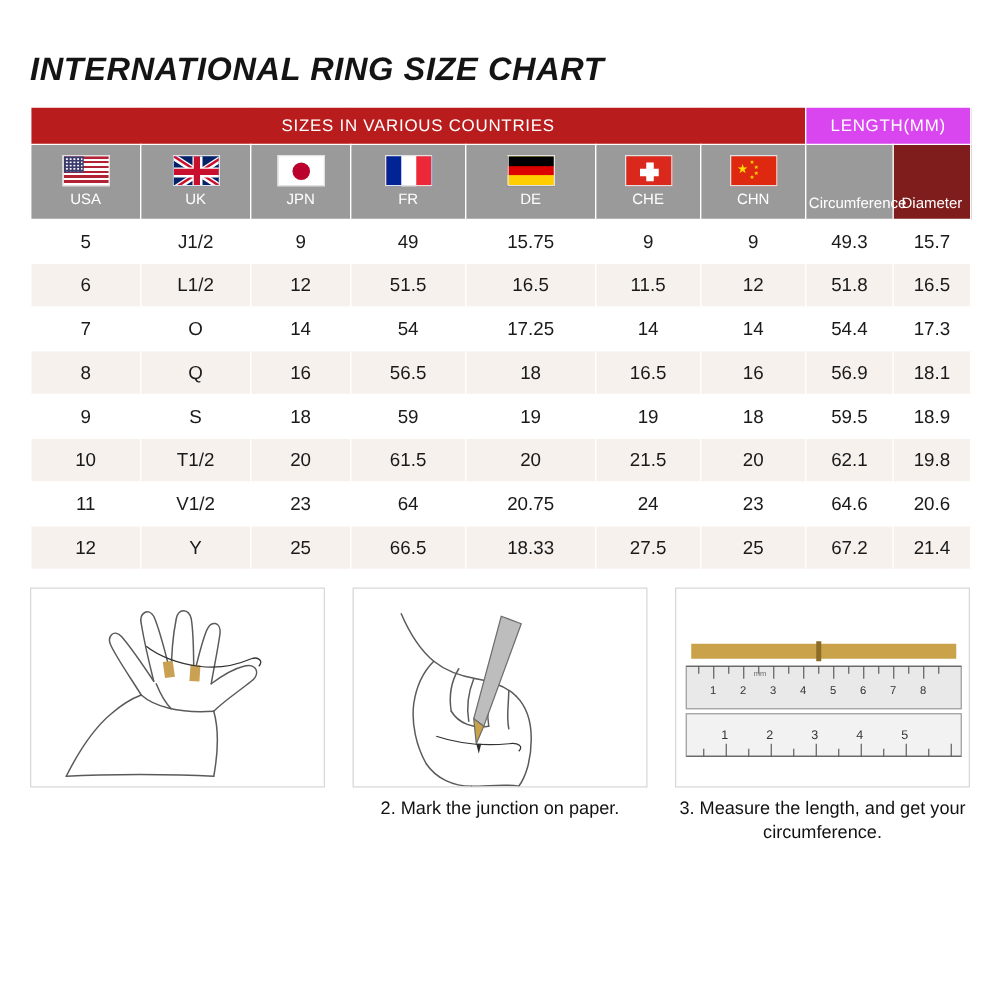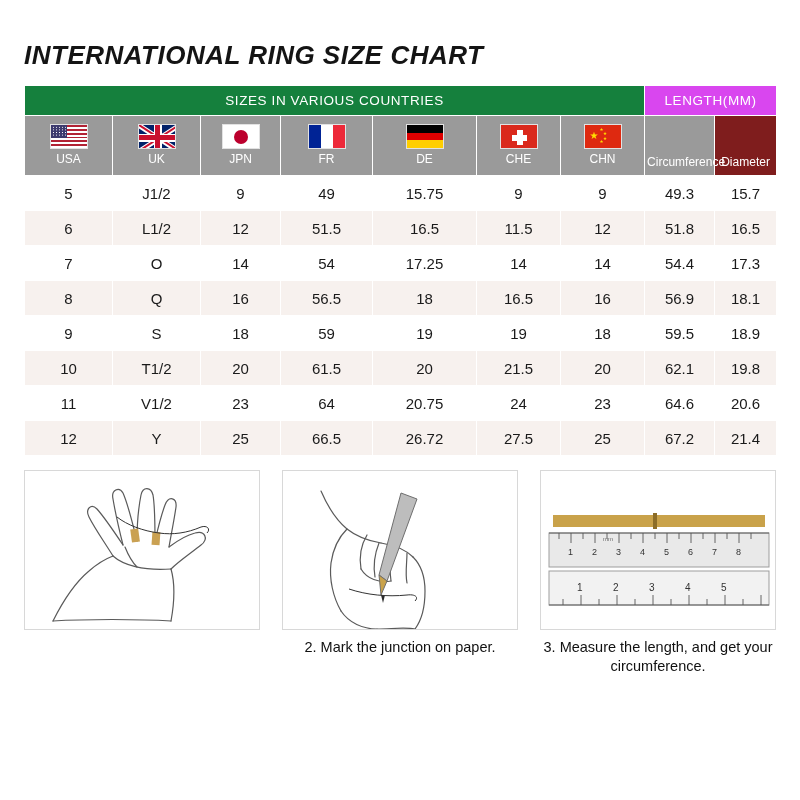--- a/index.html
+++ b/index.html
@@ -31,21 +31,21 @@
     border-collapse: collapse;
     table-layout: fixed;
   }
   table.chart td, table.chart th {
     border: 1px solid #ffffff;
     text-align: center;
     vertical-align: middle;
   }
 
   .grouphdr {
-    background: #15803d;
+    background: #b91c1c;
     color: #ffffff;
     font-size: 13.5px;
     font-weight: normal;
     letter-spacing: 0.6px;
     height: 30px;
   }
   .grouphdr.len { background: #d946ef; }
 
   .flagrow td {
     background: #9a9a9a;
@@ -331,21 +331,21 @@
         <td>24</td>
         <td>23</td>
         <td>64.6</td>
         <td>20.6</td>
       </tr>
       <tr class="odd">
         <td>12</td>
         <td>Y</td>
         <td>25</td>
         <td>66.5</td>
-        <td>26.72</td>
+        <td>18.33</td>
         <td>27.5</td>
         <td>25</td>
         <td>67.2</td>
         <td>21.4</td>
       </tr>
     </tbody>
   </table>
 
   <div class="panels">
 

